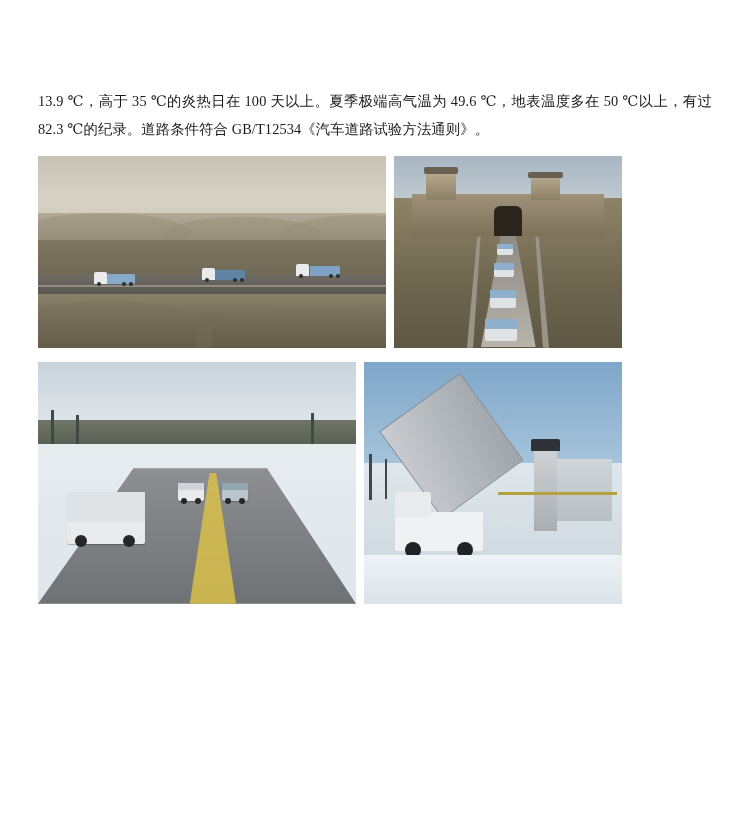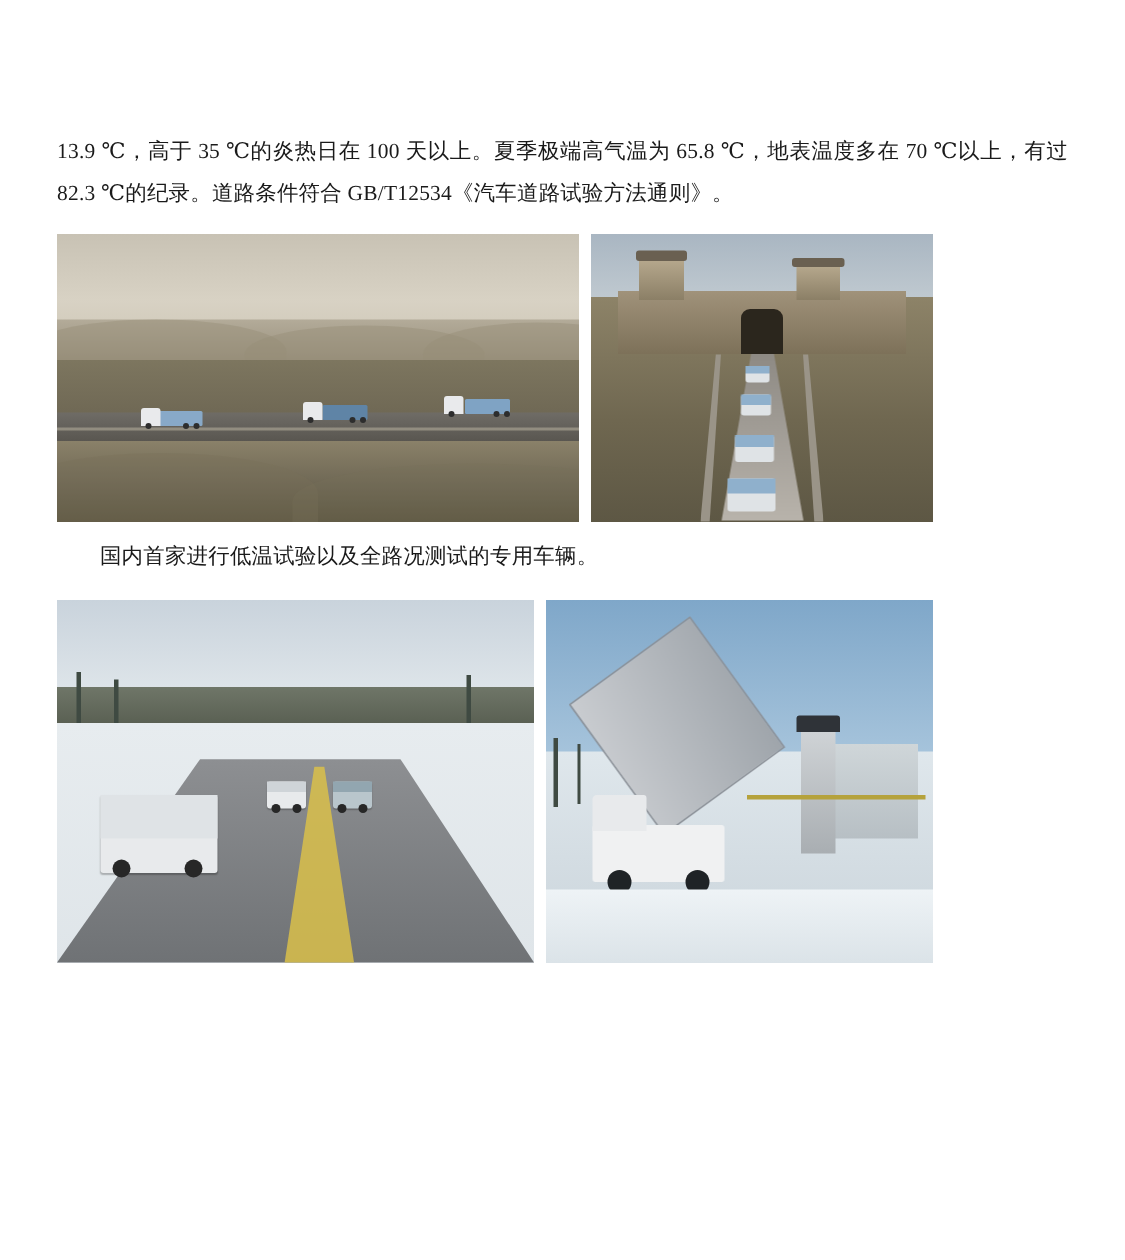--- a/index.html
+++ b/index.html
@@ -224,21 +224,21 @@
   }
   .tree-dark {
     position: absolute; background: #3f4a42;
   }
 </style>
 </head>
 <body>
 
 <div class="page">
 
-  <p class="para">13.9 ℃，高于 35 ℃的炎热日在 100 天以上。夏季极端高气温为 65.8 ℃，地表温度多在 70 ℃以上，有过 82.3 ℃的纪录。道路条件符合 GB/T12534《汽车道路试验方法通则》。</p>
+  <p class="para">13.9 ℃，高于 35 ℃的炎热日在 100 天以上。夏季极端高气温为 49.6 ℃，地表温度多在 50 ℃以上，有过 82.3 ℃的纪录。道路条件符合 GB/T12534《汽车道路试验方法通则》。</p>
 
 
   <div class="figure-row">
 
     <div class="fig fig-1">
       <div class="desert-sky"></div>
       <div class="desert-far"></div>
       <div class="dune" style="left:-6%; top:30%; width:50%; height:22%;"></div>
       <div class="dune" style="left:36%; top:32%; width:46%; height:20%;"></div>
       <div class="dune" style="left:70%; top:31%; width:44%; height:22%;"></div>
@@ -298,21 +298,20 @@
           <div class="top"></div>
         </div>
       <div class="fort-truck" style="left:40%; top:85%; width:32px; height:22px;">
           <div class="top"></div>
         </div>
     </div>
 
   </div>
 
 
-  <p class="para indent">国内首家进行低温试验以及全路况测试的专用车辆。</p>
 
 
 
   <div class="figure-row figure-row-2">
 
     <div class="fig fig-3">
       <div class="snow-sky"></div>
       <div class="treeline"></div>
       <div class="tree-dark" style="left:4%; top:20%; width:3px; height:40px;"></div>
       <div class="tree-dark" style="left:12%; top:22%; width:3px; height:34px;"></div>

